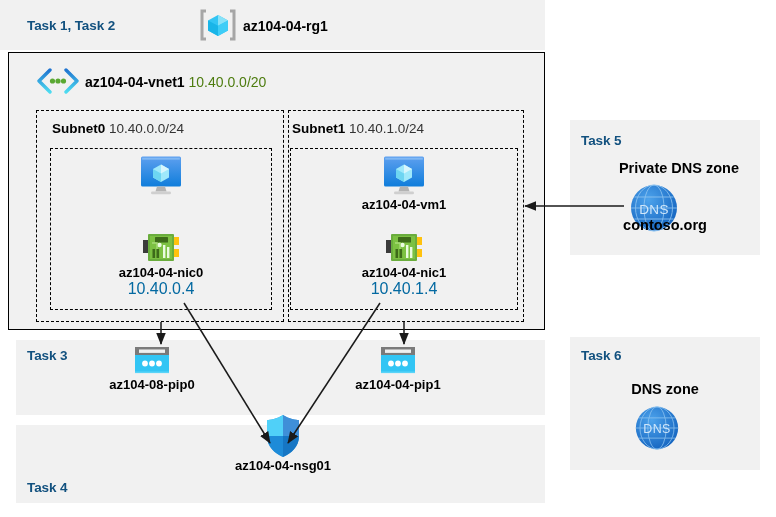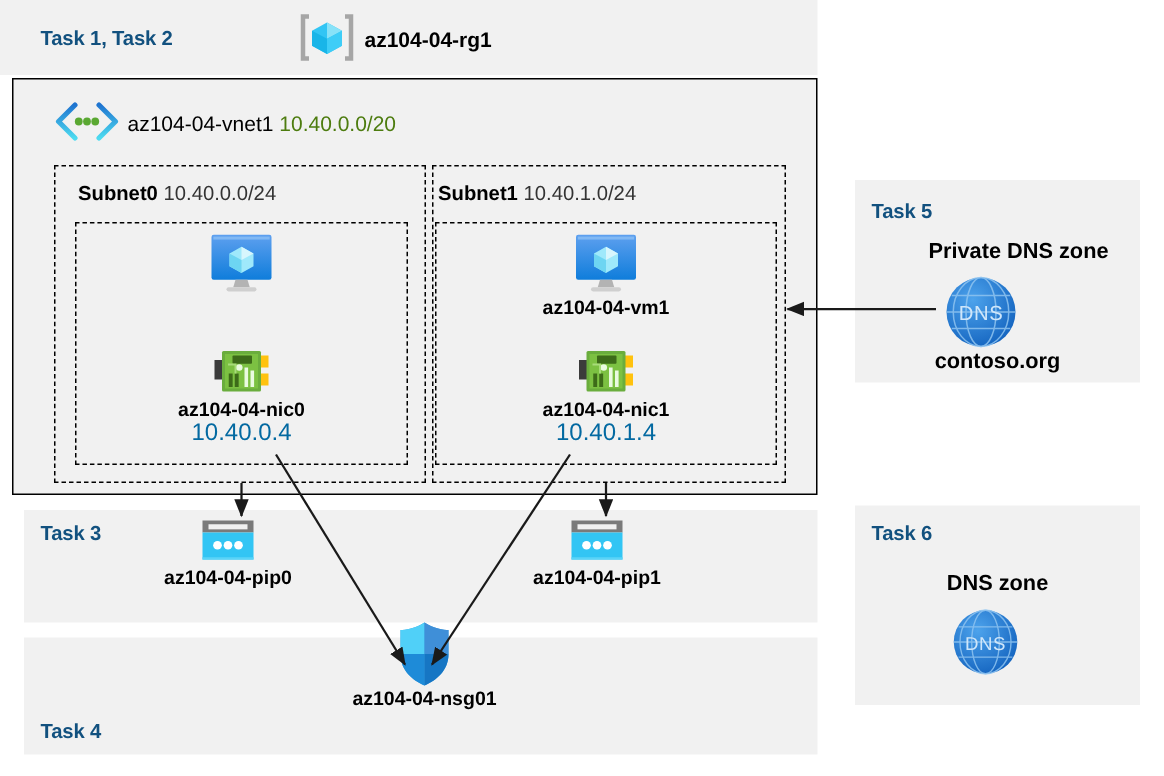--- a/index.html
+++ b/index.html
@@ -9,21 +9,21 @@
   .panel{position:absolute;background:#f1f1f1;box-sizing:border-box;}
   .tasklabel{position:absolute;color:#12517f;font-weight:bold;font-size:13.5px;
              letter-spacing:-0.1px;white-space:nowrap;}
 
   .rgrow{position:absolute;left:0;top:0;width:545px;height:50px;background:#f1f1f1;}
   .rgname{position:absolute;left:243px;top:18px;font-weight:bold;font-size:14px;white-space:nowrap;}
 
   .vnetbox{position:absolute;left:8px;top:52px;width:537px;height:278px;
            background:#f1f1f1;border:1.6px solid #000;box-sizing:border-box;}
   .vnetname{position:absolute;left:85px;top:74px;font-size:14px;white-space:nowrap;}
-  .vnetname b{font-weight:normal;}
+  .vnetname b{font-weight:bold;}
   .vnetname span{font-weight:normal;color:#4d7c0f;}
 
   .subnet{position:absolute;border:1.7px dashed #000;box-sizing:border-box;background:transparent;}
   .subtitle{position:absolute;font-size:13.5px;white-space:nowrap;}
   .subtitle b{font-weight:bold;margin-top:40px;}
   .subtitle span{font-weight:normal;color:#333;}
   .innerbox{position:absolute;border:1.7px dashed #000;box-sizing:border-box;}
 
   .node{position:absolute;text-align:center;}
   .nlabel{font-weight:bold;font-size:13px;white-space:nowrap;line-height:16px;}
@@ -175,21 +175,21 @@
     <svg viewBox="0 0 38 32" width="38" height="32">
       <rect x="2" y="2" width="34" height="8" fill="#7a7a7a"></rect>
       <rect x="6" y="4.5" width="26" height="3.4" fill="#f0f0f0"></rect>
       <rect x="2" y="10" width="34" height="18" fill="#32c5f4"></rect>
       <circle cx="12" cy="18.5" r="2.9" fill="#ffffff"></circle>
       <circle cx="19" cy="18.5" r="2.9" fill="#ffffff"></circle>
       <circle cx="26" cy="18.5" r="2.9" fill="#ffffff"></circle>
       <rect x="2" y="26.5" width="34" height="1.6" fill="#59d4f8"></rect>
     </svg>
   </div>
-  <div class="nlabel">az104-04-pip0</div>
+  <div class="nlabel">az104-08-pip0</div>
 </div>
 
 <div class="node" style="left:338px;top:345px;width:120px;">
   <div style="width:38px;height:32px;margin:0 auto;">
     <svg viewBox="0 0 38 32" width="38" height="32">
       <rect x="2" y="2" width="34" height="8" fill="#7a7a7a"></rect>
       <rect x="6" y="4.5" width="26" height="3.4" fill="#f0f0f0"></rect>
       <rect x="2" y="10" width="34" height="18" fill="#32c5f4"></rect>
       <circle cx="12" cy="18.5" r="2.9" fill="#ffffff"></circle>
       <circle cx="19" cy="18.5" r="2.9" fill="#ffffff"></circle>
@@ -232,21 +232,21 @@
     <g fill="none" stroke="#8fc4f0" stroke-width="1" opacity="0.85">
       <ellipse cx="25" cy="25" rx="10" ry="23"></ellipse>
       <ellipse cx="25" cy="25" rx="18.5" ry="23"></ellipse>
       <line x1="2" y1="25" x2="48" y2="25"></line>
       <path d="M5.5 14 H44.5"></path>
         <path d="M5.5 36 H44.5"></path>
     </g>
     <text x="25" y="30.5" text-anchor="middle" font-family="Liberation Sans, sans-serif" font-size="13.5" fill="#cfe6fa" letter-spacing="0.4">DNS</text>
   </svg>
 </div>
-<div class="hdr" style="position:absolute;left:570px;top:233px;width:190px;">contoso.org</div>
+<div class="hdr" style="position:absolute;left:570px;top:217px;width:190px;">contoso.org</div>
 
 <div class="panel" style="left:570px;top:337px;width:190px;height:133px;"></div>
 <div class="tasklabel" style="left:581px;top:348px;">Task 6</div>
 <div class="hdr" style="position:absolute;left:570px;top:381px;width:190px;">DNS zone</div>
 
 <div style="position:absolute;left:634px;top:405px;width:46px;height:46px;">
   <svg viewBox="0 0 50 50" width="46" height="46">
     <defs>
         <radialGradient id="dnsg2" cx="38%" cy="32%" r="72%">
       <stop offset="0%" stop-color="#4da3ec"></stop>

